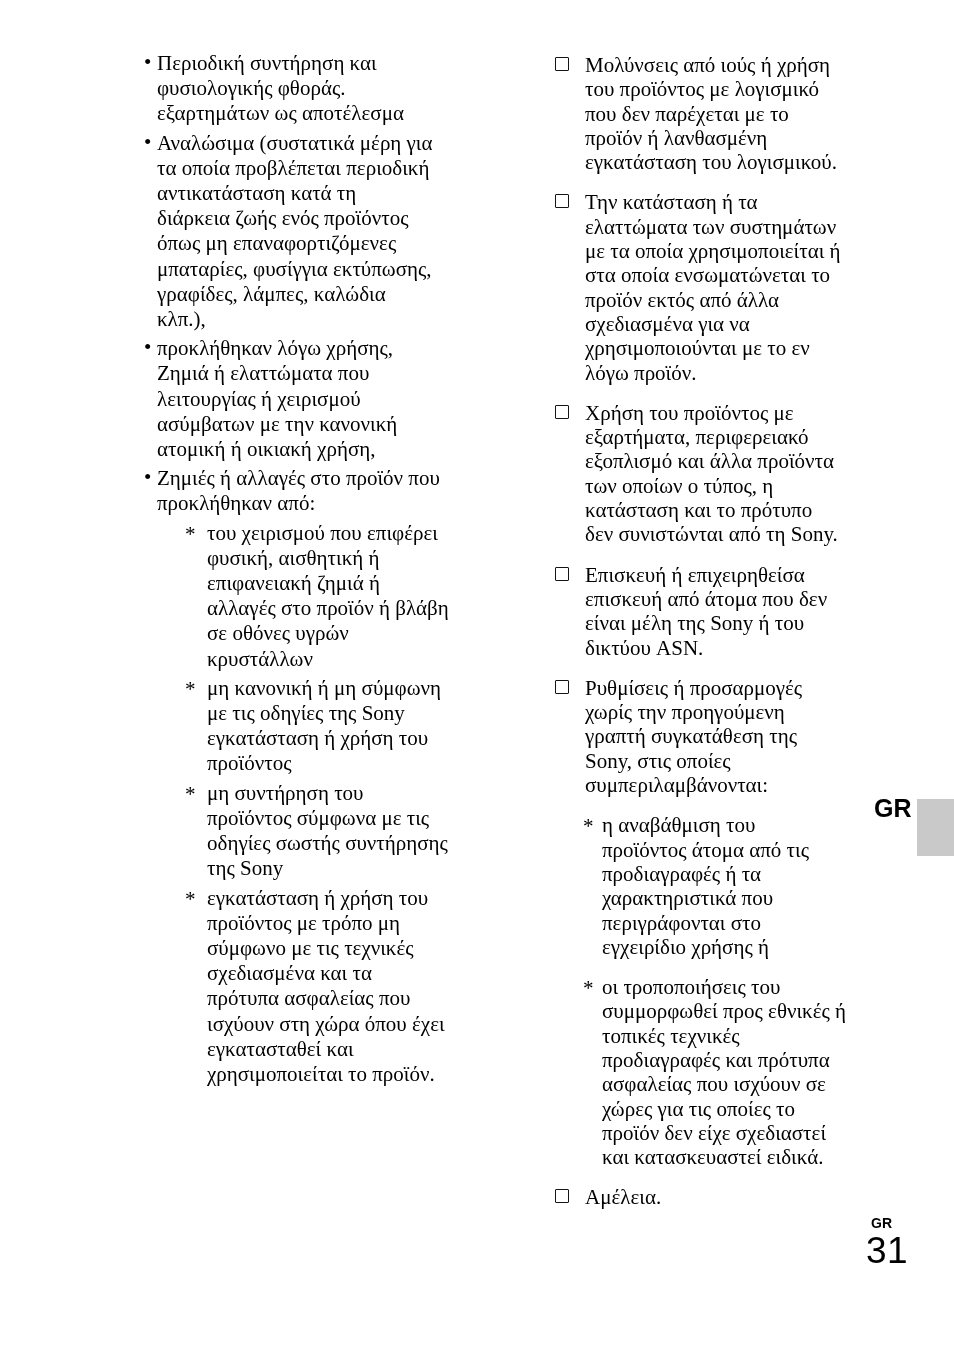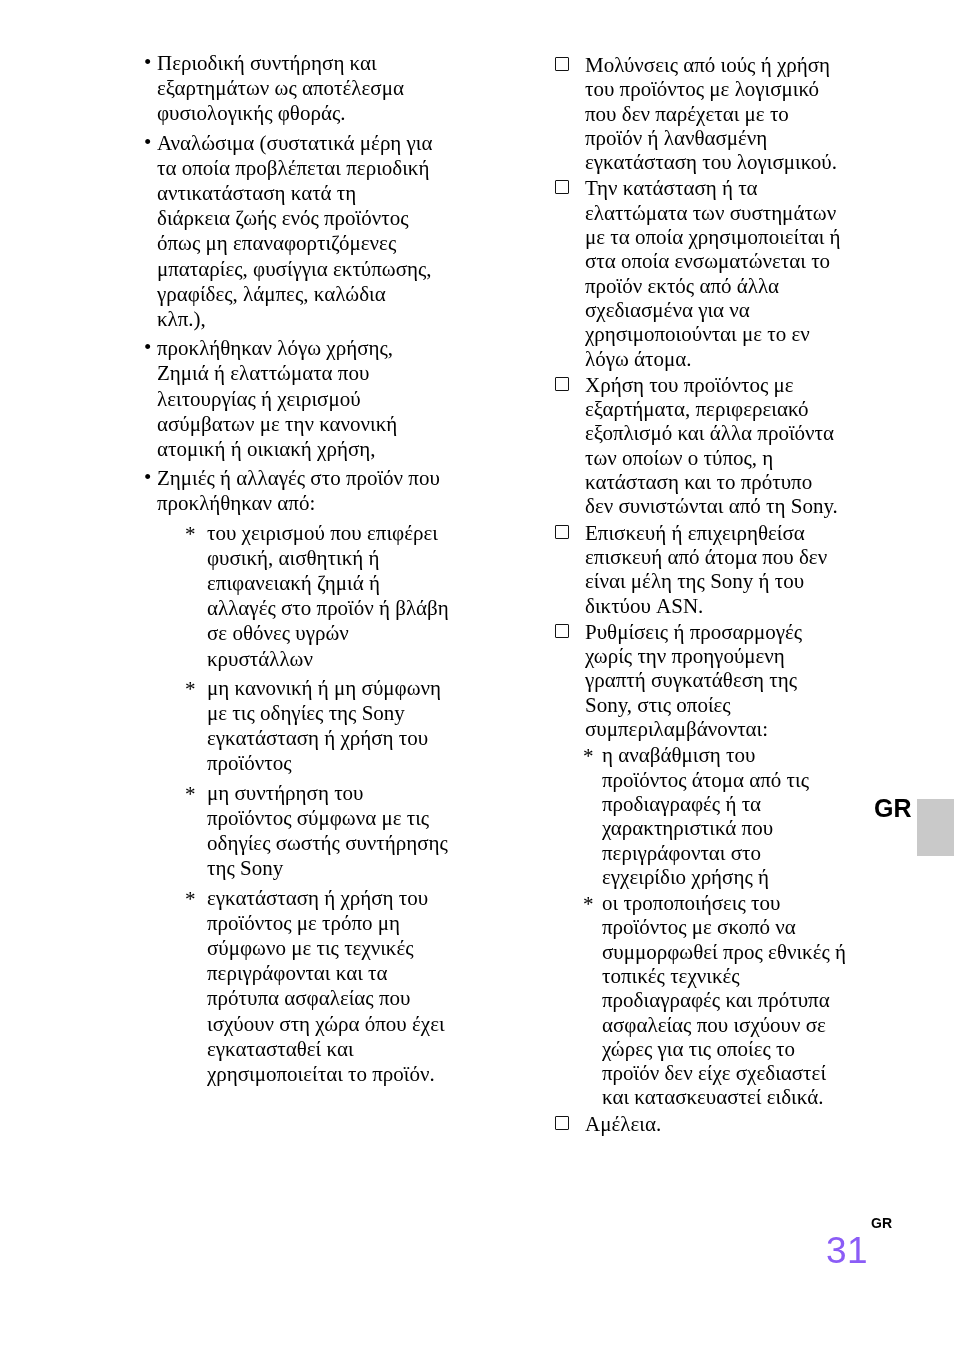--- a/index.html
+++ b/index.html
@@ -8,21 +8,21 @@
     font-family:"Liberation Serif","DejaVu Serif",serif;color:#000000;
   }
   .col{position:absolute;font-size:21px;}
   .col-left{left:145px;top:51px;width:365px;}
   .col-right{left:555px;top:53px;width:335px;}
   .line{white-space:nowrap;}
   .col-left .line{line-height:25.2px;}
   .col-right .line{line-height:24.3px;}
   .item{position:relative;}
   .col-left .item + .item{margin-top:4px;}
-  .col-right .item + .item{margin-top:2px;}
+  .col-right .item + .item{margin-top:16px;}
 
   .item.bullet{padding-left:12px;}
   .item.bullet .marker{position:absolute;left:-1px;top:-1px;}
 
   .col-left .item.checkbox{padding-left:40px;}
   .col-left .item.checkbox .marker{left:7px;}
   .col-right .item.checkbox{padding-left:30px;}
   .col-right .item.checkbox .marker{left:0;}
   .marker.cb{position:absolute;top:4px;width:14px;height:14px;border:1.6px solid #141414;background:transparent;box-sizing:border-box;border-radius:1px;}
 
@@ -36,34 +36,34 @@
     position:absolute;left:874px;top:794px;
     font-family:"Liberation Sans","DejaVu Sans",sans-serif;font-weight:bold;font-size:25px;color:#000;
   }
   .gr-band{position:absolute;left:917px;top:799px;width:37px;height:57px;background:#c9c9c9;}
 
   .footer-gr{
     position:absolute;left:871px;top:1215px;
     font-family:"Liberation Sans","DejaVu Sans",sans-serif;font-weight:bold;font-size:14px;color:#000;
   }
   .footer-num{
-    position:absolute;left:826px;top:1230px;
-    font-family:"Liberation Sans","DejaVu Sans",sans-serif;font-weight:400;font-size:37px;color:#8b5cf6;letter-spacing:0.5px;
+    position:absolute;left:866px;top:1230px;
+    font-family:"Liberation Sans","DejaVu Sans",sans-serif;font-weight:400;font-size:37px;color:#000000;letter-spacing:0.5px;
   }
 </style>
 </head>
 <body>
 
 <div class="page" style="color: rgb(0, 0, 0);">
   <div class="col col-left" id="col-left">
       <div class="item bullet">
         <span class="marker">•</span>
         <div class="line">Περιοδική συντήρηση και</div>
+        <div class="line">φυσιολογικής φθοράς.</div>
         <div class="line">εξαρτημάτων ως αποτέλεσμα</div>
-        <div class="line">φυσιολογικής φθοράς.</div>
       </div>
       <div class="item bullet">
         <span class="marker">•</span>
         <div class="line">Αναλώσιμα (συστατικά μέρη για</div>
         <div class="line">τα οποία προβλέπεται περιοδική</div>
         <div class="line">αντικατάσταση κατά τη</div>
         <div class="line">διάρκεια ζωής ενός προϊόντος</div>
         <div class="line">όπως μη επαναφορτιζόμενες</div>
         <div class="line">μπαταρίες, φυσίγγια εκτύπωσης,</div>
         <div class="line">γραφίδες, λάμπες, καλώδια</div>
@@ -103,21 +103,21 @@
         <div class="line">μη συντήρηση του</div>
         <div class="line">προϊόντος σύμφωνα με τις</div>
         <div class="line">οδηγίες σωστής συντήρησης</div>
         <div class="line">της Sony</div>
       </div>
       <div class="item asterisk">
         <span class="marker">*</span>
         <div class="line">εγκατάσταση ή χρήση του</div>
         <div class="line">προϊόντος με τρόπο μη</div>
         <div class="line">σύμφωνο με τις τεχνικές</div>
-        <div class="line">περιγράφονται και τα</div>
+        <div class="line">σχεδιασμένα και τα</div>
         <div class="line">πρότυπα ασφαλείας που</div>
         <div class="line">ισχύουν στη χώρα όπου έχει</div>
         <div class="line">εγκατασταθεί και</div>
         <div class="line">χρησιμοποιείται το προϊόν.</div>
       </div>
     </div>
   <div class="col col-right" id="col-right">
       <div class="item checkbox">
         <span class="marker cb"></span>
         <div class="line">Μολύνσεις από ιούς ή χρήση</div>
@@ -128,21 +128,21 @@
       </div>
       <div class="item checkbox">
         <span class="marker cb"></span>
         <div class="line">Την κατάσταση ή τα</div>
         <div class="line">ελαττώματα των συστημάτων</div>
         <div class="line">με τα οποία χρησιμοποιείται ή</div>
         <div class="line">στα οποία ενσωματώνεται το</div>
         <div class="line">προϊόν εκτός από άλλα</div>
         <div class="line">σχεδιασμένα για να</div>
         <div class="line">χρησιμοποιούνται με το εν</div>
-        <div class="line">λόγω άτομα.</div>
+        <div class="line">λόγω προϊόν.</div>
       </div>
       <div class="item checkbox">
         <span class="marker cb"></span>
         <div class="line">Χρήση του προϊόντος με</div>
         <div class="line">εξαρτήματα, περιφερειακό</div>
         <div class="line">εξοπλισμό και άλλα προϊόντα</div>
         <div class="line">των οποίων ο τύπος, η</div>
         <div class="line">κατάσταση και το πρότυπο</div>
         <div class="line">δεν συνιστώνται από τη Sony.</div>
       </div>
@@ -166,21 +166,20 @@
         <div class="line">η αναβάθμιση του</div>
         <div class="line">προϊόντος άτομα από τις</div>
         <div class="line">προδιαγραφές ή τα</div>
         <div class="line">χαρακτηριστικά που</div>
         <div class="line">περιγράφονται στο</div>
         <div class="line">εγχειρίδιο χρήσης ή</div>
       </div>
       <div class="item asterisk">
         <span class="marker">*</span>
         <div class="line">οι τροποποιήσεις του</div>
-        <div class="line">προϊόντος με σκοπό να</div>
         <div class="line">συμμορφωθεί προς εθνικές ή</div>
         <div class="line">τοπικές τεχνικές</div>
         <div class="line">προδιαγραφές και πρότυπα</div>
         <div class="line">ασφαλείας που ισχύουν σε</div>
         <div class="line">χώρες για τις οποίες το</div>
         <div class="line">προϊόν δεν είχε σχεδιαστεί</div>
         <div class="line">και κατασκευαστεί ειδικά.</div>
       </div>
       <div class="item checkbox">
         <span class="marker cb"></span>

